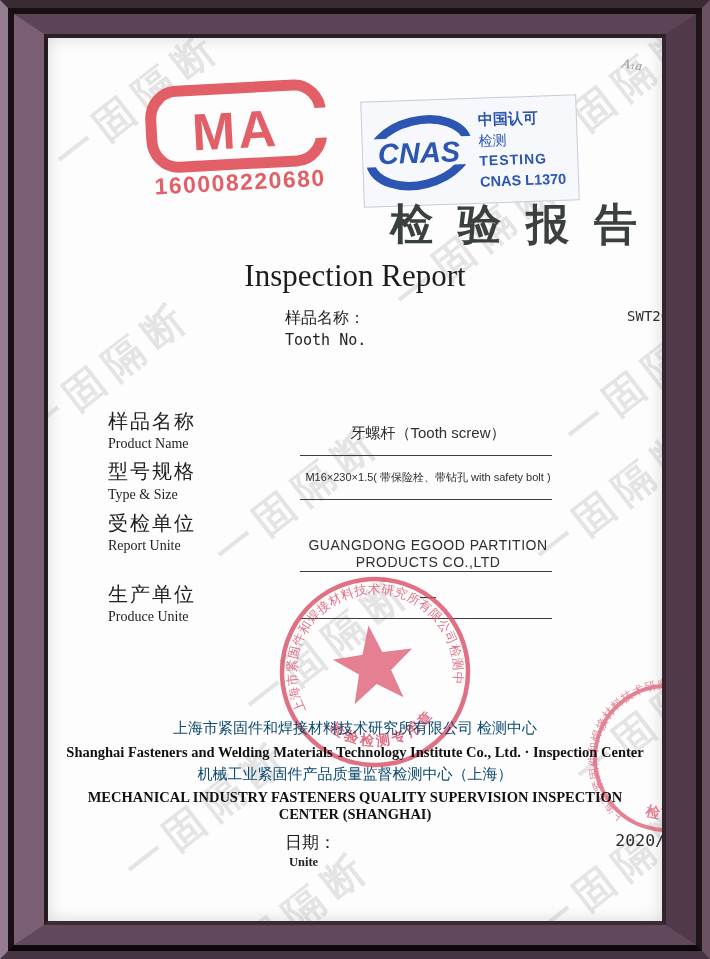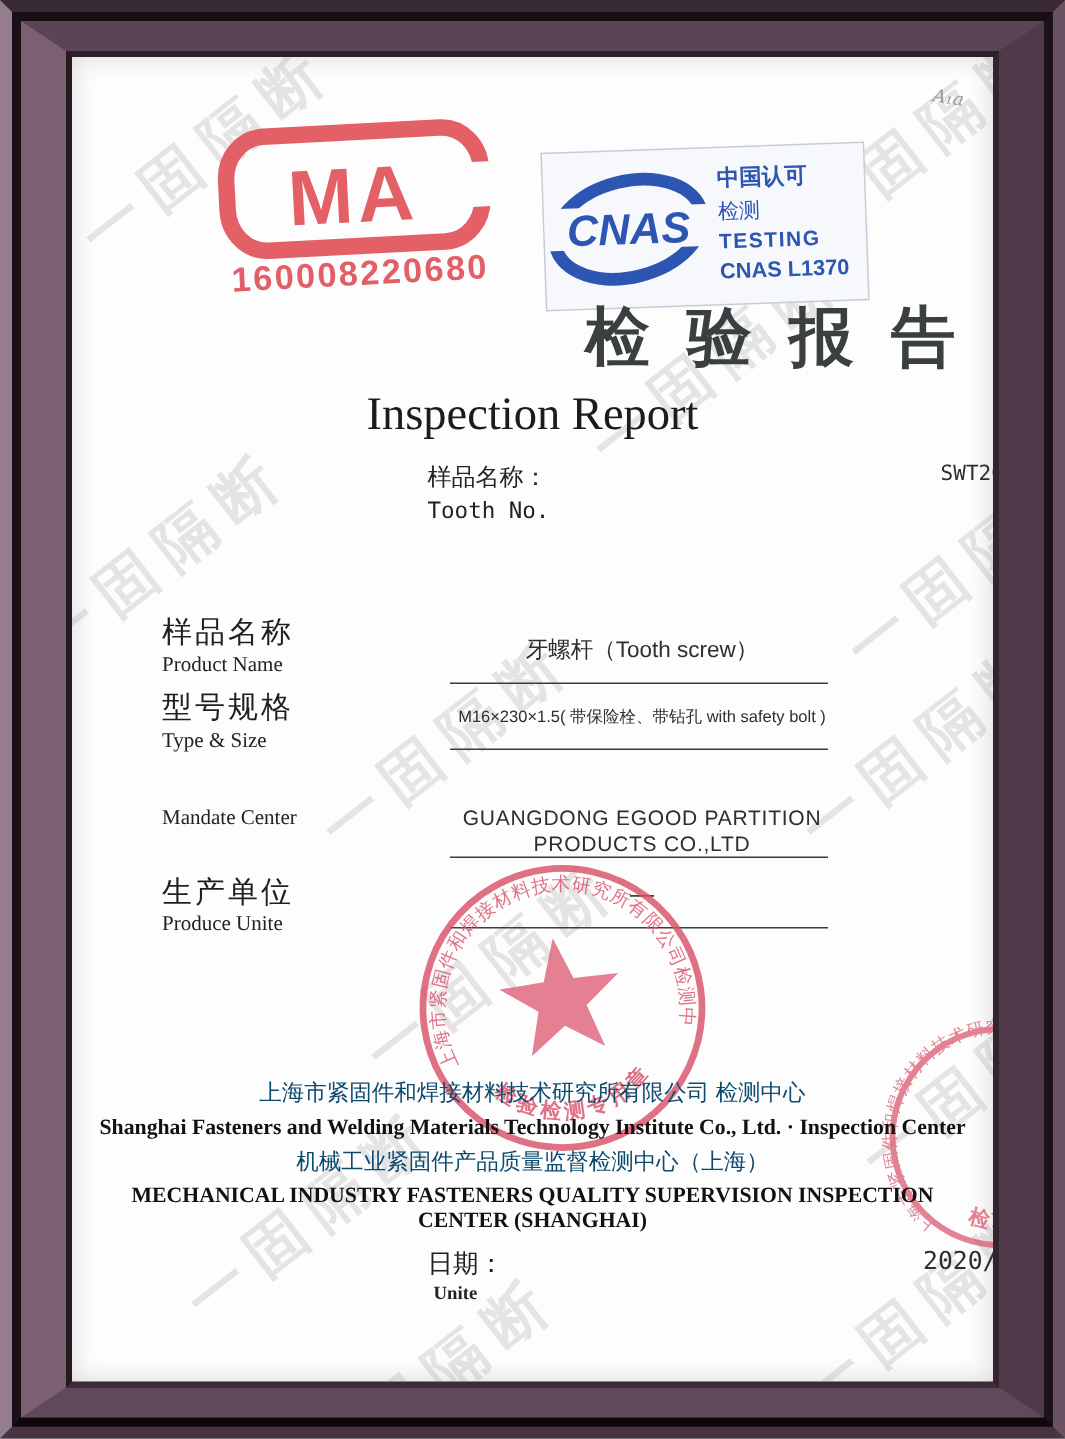--- a/index.html
+++ b/index.html
@@ -108,21 +108,22 @@
       <div class="lab-zh" style="top:370px">样品名称</div>
       <div class="lab-en" style="top:398px">Product Name</div>
       <div class="val" style="top:386px;font-size:15px">牙螺杆（Tooth screw）</div>
       <div class="rule" style="top:417px"></div>
 
       <div class="lab-zh" style="top:420px">型号规格</div>
       <div class="lab-en" style="top:449px">Type &amp; Size</div>
       <div class="val" style="top:432px;font-size:11px">M16×230×1.5( 带保险栓、带钻孔 with safety bolt )</div>
       <div class="rule" style="top:461px"></div>
 
-      <div class="lab-en" style="top:500px">Mandate Center</div>
+      <div class="lab-zh" style="top:472px">受检单位</div>
+      <div class="lab-en" style="top:500px">Report Unite</div>
       <div class="val" style="top:499px;letter-spacing:.5px">GUANGDONG EGOOD PARTITION</div>
       <div class="val" style="top:516px;letter-spacing:.5px">PRODUCTS CO.,LTD</div>
       <div class="rule" style="top:533px"></div>
 
       <div class="lab-zh" style="top:543px">生产单位</div>
       <div class="lab-en" style="top:571px">Produce Unite</div>
       <div class="val" style="top:550px;font-size:16px">—</div>
       <div class="rule" style="top:580px"></div>
 
       <svg class="stamp-main" viewBox="0 0 200 200">

